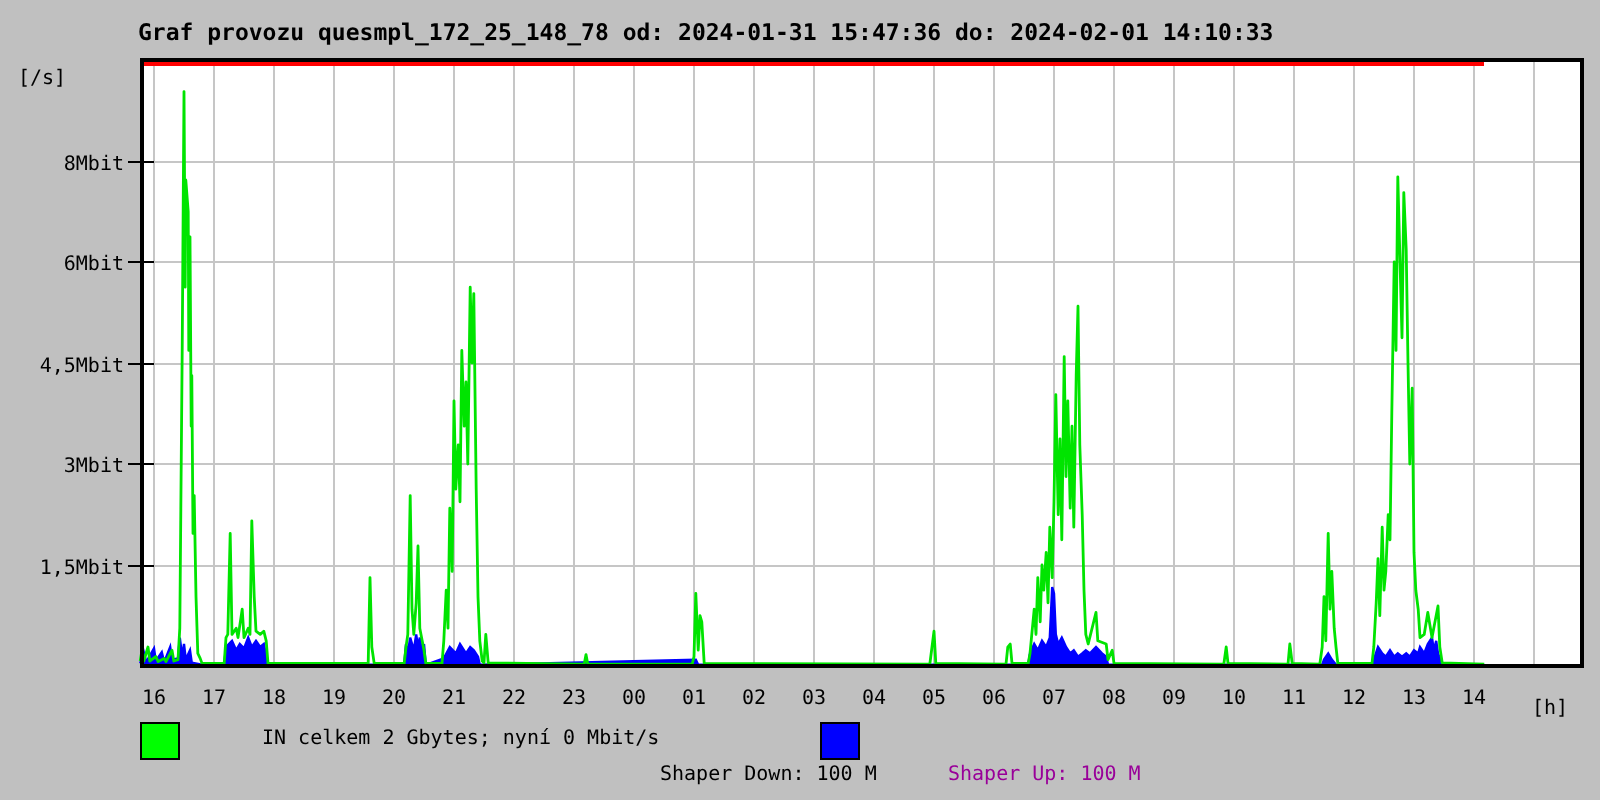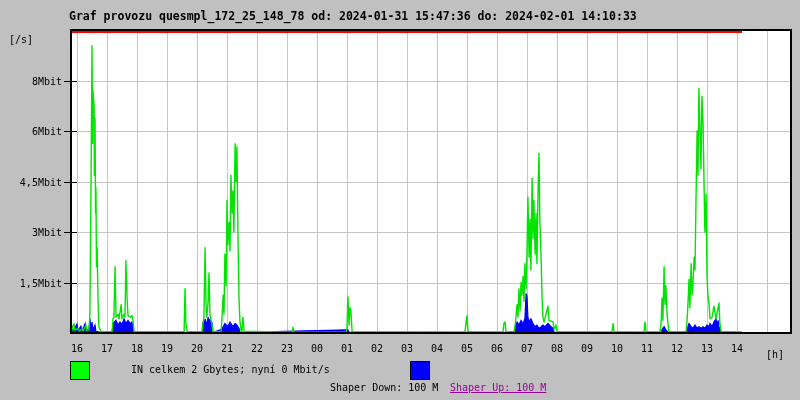--- a/index.html
+++ b/index.html
@@ -21,21 +21,21 @@
   svg text { font-family:"DejaVu Sans Mono", monospace; font-size:10px; fill:#000; }
   .swatch { position:absolute; width:20px; height:19px; border:1px solid #000; }
   .swatch-in  { left:70px;  top:361px; }
   .swatch-out { left:410px; top:361px; }
   .legend-text { position:absolute; top:364px; font-size:10px; white-space:pre; }
   .legend-in  { left:104px;margin-left:27px; }
   .legend-out { left:440px; }
   .footer-text { position:absolute; top:382px; font-size:10px; white-space:pre; }
   .f-allowed   { left:120px; }
   .f-down      { left:330px; }
-  .f-up        { left:450px;text-decoration:underline; }
+  .f-up        { left:474px; }
   .f-avail     { left:558px; }
 </style>
 </head>
 <body>
 
 <div class="screen">
 
   <div class="graph-title">Graf provozu quesmpl_172_25_148_78 od: 2024-01-31 15:47:36 do: 2024-02-01 14:10:33</div>
 
   <div class="unit-label y-unit">[/s]</div>

